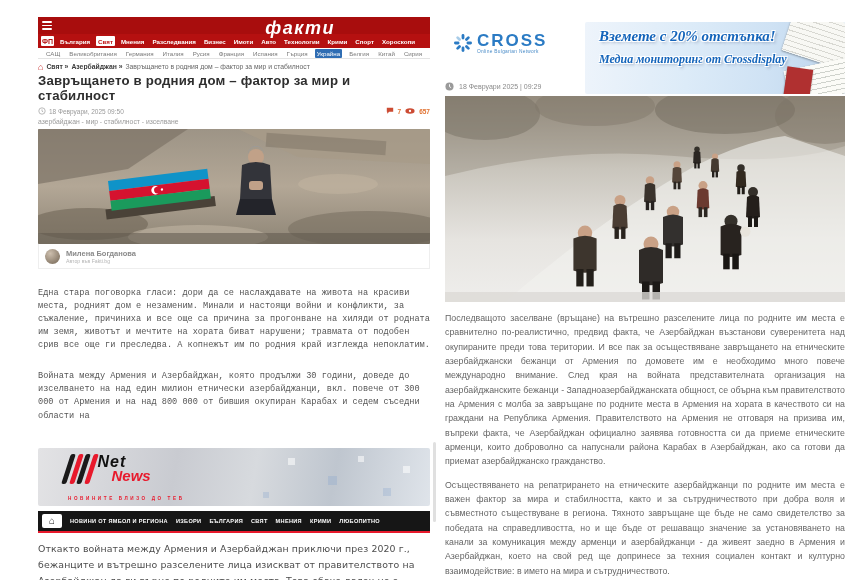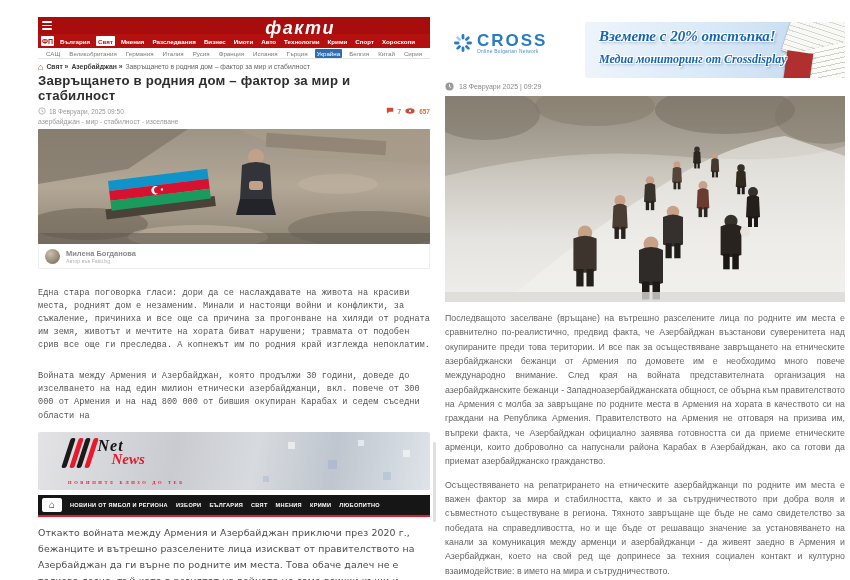--- a/index.html
+++ b/index.html
@@ -45,22 +45,22 @@
 
   .author-box { height:25px; border:1px solid #eee; border-top:none; display:flex; align-items:center;
                 gap:6px; padding:0 6px; background:#fff; }
   .avatar { width:15px; height:15px; border-radius:50%;
             background:radial-gradient(circle at 35% 30%, #cdbfae, #8d7f6e 70%); flex:0 0 auto; }
   .author-name { font-size:7.5px; color:#8a8a8a; font-weight:700;text-align:center; }
   .author-role { font-size:5.2px; color:#b5b5b5; }
 
   .body-p { margin-top:18px; font-size:8.6px; line-height:1.52; color:#555;font-family:Liberation Mono, monospace; }
 
-  .netnews-banner { margin-top:9px; height:58px; position:relative; overflow:hidden; border-radius:2px;
-       background:linear-gradient(100deg,#e3e3e5 0%,#c9cbd1 35%,#d7dade 55%,#bfc6cf 75%,#dfe4ea 100%);font-family:Liberation Serif, serif; }
+  .netnews-banner { margin-top:25px; height:58px; position:relative; overflow:hidden; border-radius:2px;
+       background:linear-gradient(100deg,#e3e3e5 0%,#c9cbd1 35%,#d7dade 55%,#bfc6cf 75%,#dfe4ea 100%); }
   .nn-sq { position:absolute; background:rgba(255,255,255,.55); }
   .nn-sq.b { background:rgba(130,160,205,.28); }
   .nn-logo { position:absolute; left:28px; top:6px; display:flex; align-items:flex-start; }
   .nn-strokes { display:flex; gap:2.5px; margin-right:4px; }
   .nn-strokes i { display:block; width:5px; height:30px; transform:skewX(-18deg); border-radius:2px; }
   .nn-strokes i:nth-child(1){ background:#1a1a1a; }
   .nn-strokes i:nth-child(2){ background:#e8192c; }
   .nn-strokes i:nth-child(3){ background:#1a1a1a; }
   .nn-strokes i:nth-child(4){ background:#e8192c; }
   .nn-words { line-height:1; }
@@ -83,21 +83,21 @@
 
   
   .right-panel { position:absolute; left:445px; top:20px; width:400px; }
 
   .cross-header { height:58px; position:relative; }
   .cross-logo { position:absolute; left:8px; top:12px; display:flex; align-items:center; gap:4px; }
   .cross-wordwrap { line-height:1; }
   .cross-word { font-size:17px; font-weight:800; color:#2b7bc4; letter-spacing:2px; }
   .cross-sub { font-size:4.8px; color:#4a8cc8; margin-top:1px; letter-spacing:.3px; }
 
-  .promo-banner { position:absolute; left:140px; top:2px; right:0; height:56px; overflow:hidden; border-radius:2px;
+  .promo-banner { position:absolute; left:140px; top:2px; right:0; height:72px; overflow:hidden; border-radius:2px;
       background:linear-gradient(95deg,#eef4fb 0%,#dcebf8 40%,#cfe2f4 70%,#bcd4ec 100%); }
   .promo-line1 { position:absolute; left:14px; top:6px; font-family:"Liberation Serif", serif;
       font-style:italic; font-weight:800; font-size:15px; color:#1565bb;
       text-shadow:1px 1px 0 #fff,-1px -1px 0 #fff,1px -1px 0 #fff,-1px 1px 0 #fff,2px 2px 3px rgba(20,40,90,.35); }
   .promo-line2 { position:absolute; left:14px; top:30px; font-family:"Liberation Serif", serif;
       font-style:italic; font-weight:800; font-size:12px; color:#1565bb;
       text-shadow:1px 1px 0 #fff,-1px -1px 0 #fff,1px -1px 0 #fff,-1px 1px 0 #fff,2px 2px 3px rgba(20,40,90,.35); }
   .np1,.np2,.np3 { position:absolute; background:#f6f6f2; box-shadow:0 1px 2px rgba(0,0,0,.35); }
   .np1 { width:70px; height:46px; right:-12px; top:-6px; transform:rotate(18deg);
          background:repeating-linear-gradient(#f8f8f4 0 4px,#d8d8d2 4px 5px); }

